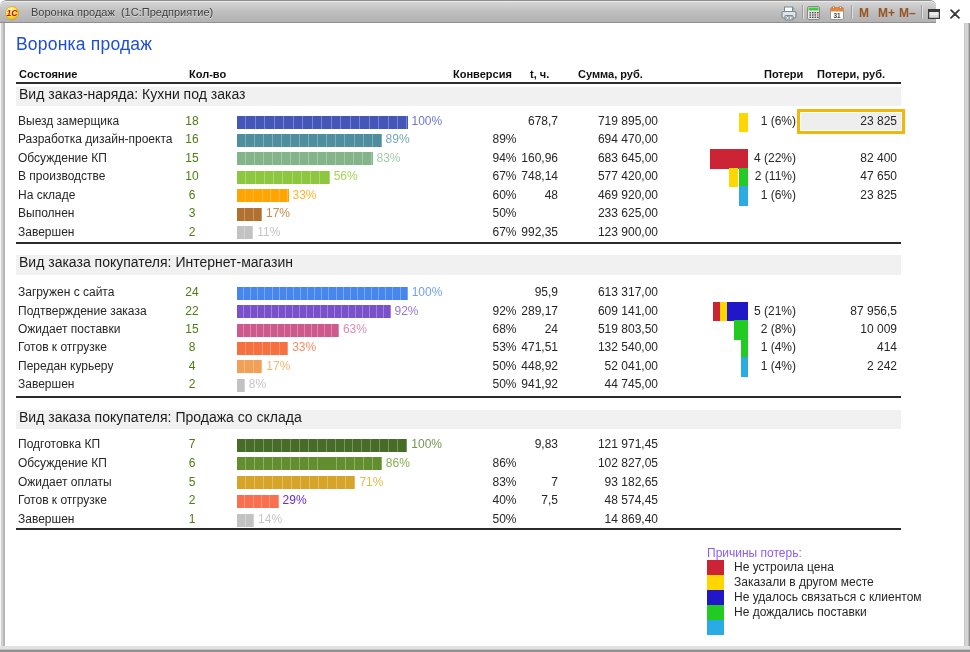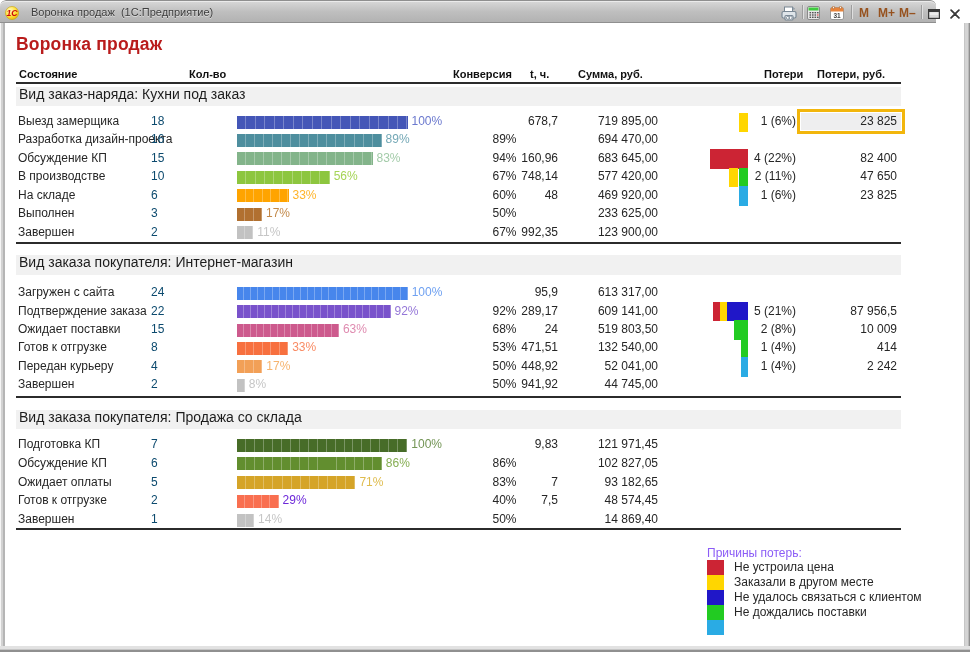--- a/index.html
+++ b/index.html
@@ -15,29 +15,29 @@
   box-shadow:1px 0 0 #dfdfdf; }
 .mbtn { position:absolute; top:4.5px; font-size:12px; font-weight:bold; color:#96521f; }
 
 #bl,#br,#bb { position:absolute; background:linear-gradient(90deg,#f0f0f0,#cfcfcf 45%,#b2b2b2); }
 #bl { left:0; top:23px; width:5px; height:623px; }
 #br { right:0; top:23px; width:6px; height:623px;
   background:linear-gradient(90deg,#c6c6c6 0 1px,#d4d4d4 1px 3.5px,#b9b9b9 3.5px 5px,#8f8f8f 5px 6px); }
 #bb { left:0; bottom:0; width:970px; height:6px;
   background:linear-gradient(0deg,#909090 0 1.5px,#c6c6c6 1.5px 2.5px,#e2e2e2 2.5px 100%); }
 #bl { background:linear-gradient(90deg,#f5f5f5 0 1px,#d2d2d2 1px 3px,#b5b5b5 3px 5px); }
-h1 { position:absolute; left:16px; top:34px; font-size:17.5px; font-weight:bold; color:#b91c1c;
+h1 { position:absolute; left:16px; top:34px; font-size:17.5px; font-weight:normal; color:#1d4ed8;
   letter-spacing:0.2px; }
 .chead { position:absolute; top:68px; font-size:11px; font-weight:bold; color:#101010; }
 .hline { position:absolute; left:16px; width:885px; height:2px; background:#2b2b2b; }
 .band { position:absolute; left:16px; width:885px; height:19.5px; background:#f1f1f1;
   font-size:14px; color:#1c1c1c; line-height:15.6px; padding-left:3px; }
 .row { position:absolute; left:0; width:970px; height:18.4px; font-size:12px; line-height:16.6px; }
 .lab { position:absolute; left:18px; color:#262626; }
-.cnt { position:absolute; left:151px; width:82px; text-align:left; color:#0c4a6e; }
+.cnt { position:absolute; left:151px; width:82px; text-align:center; color:#4d7c0f; }
 .bar { position:absolute; top:2.7px; height:13px; }
 .pct { position:absolute; }
 .num { position:absolute; text-align:right; color:#262626; }
 .conv { left:462px; width:54.5px; }
 .tch  { left:505px; width:53px; }
 .summ { left:569px; width:89px; }
 .ltxt { left:740px; width:56px; }
 .lrub { left:795px; width:102px; }
 .loss { position:absolute; top:-0.5px; height:19.4px; }
 #selcell { position:absolute; left:796.5px; top:109px; width:108.5px; height:25.3px;

